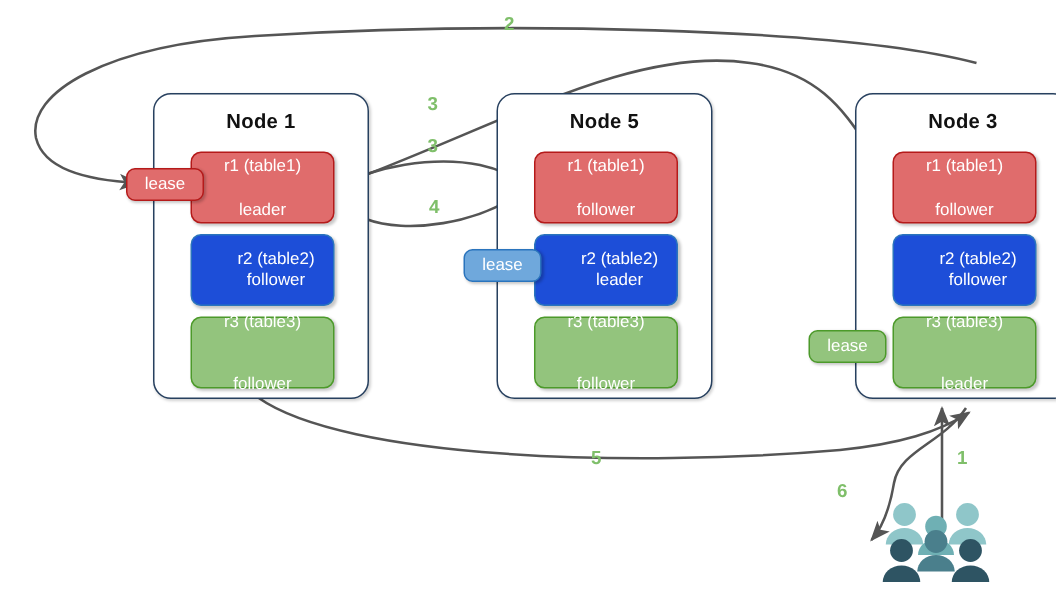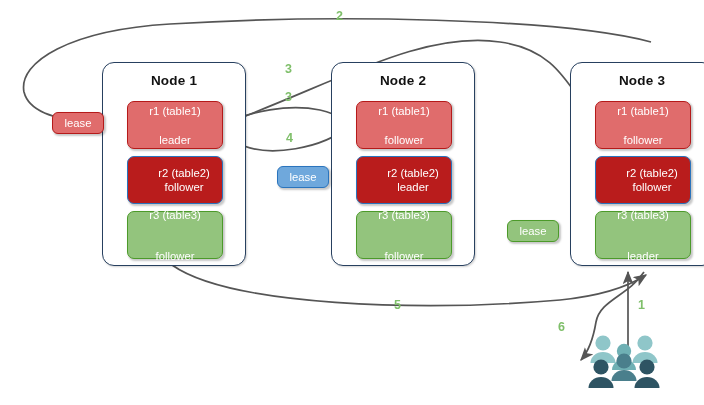--- a/index.html
+++ b/index.html
@@ -56,38 +56,39 @@
     line-height: 14px;
     display: flex;
     flex-direction: column;
     align-items: center;
     justify-content: center;
     text-align: center;
     box-shadow: 1.5px 1.5px 2px rgba(0,0,0,0.22);
   }
   .replica .l1, .replica .l2 { display: block; }
   .rep-red   { background: #e06c6c; border: 1.6px solid #b51a1a; }
-  .rep-blue  { background: #b91c1c; border: 1.6px solid #2a74bd; padding-left: 18px; }
+  .rep-blue  { background: #1d4ed8; border: 1.6px solid #2a74bd; padding-left: 18px; }
   .rep-green { background: #93c47d; border: 1.6px solid #4c9a2a; }
   .r-slot-1 { top: 38px; gap: 15px; }
   .r-slot-2 { top: 93px; }
   .r-slot-3 { top: 148px; gap: 27px; }
 
   .lease {
     position: absolute;
     box-sizing: border-box;
     width: 52px;
     height: 22px;
     border-radius: 6px;
     color: #ffffff;
     font-size: 11.3px;
     display: flex;
     align-items: center;
     justify-content: center;
     box-shadow: 1.2px 1.2px 2px rgba(0,0,0,0.22);
+    margin-left: 32px;
   }
   .lease-red   { background: #e06c6c; border: 1.6px solid #b51a1a; }
   .lease-blue  { background: #6fa8dc; border: 1.6px solid #2a74bd; }
   .lease-green { background: #93c47d; border: 1.6px solid #4c9a2a; }
 
   .step-label {
     position: absolute;
     font-size: 12.5px;
     font-weight: bold;
     color: #7fbf6a;
@@ -138,21 +139,21 @@
       <span class="l1">r2 (table2)</span>
       <span class="l2">follower</span>
     </div>
     <div class="replica rep-green r-slot-3">
       <span class="l1">r3 (table3)</span>
       <span class="l2">follower</span>
     </div>
   </div>
 
   <div class="node-box" style="left:331px; top:62px; width:144px; height:204px;">
-    <div class="node-title">Node 2</div>
+    <div class="node-title">Node 5</div>
     <div class="replica rep-red r-slot-1">
       <span class="l1">r1 (table1)</span>
       <span class="l2">follower</span>
     </div>
     <div class="replica rep-blue r-slot-2">
       <span class="l1">r2 (table2)</span>
       <span class="l2">leader</span>
     </div>
     <div class="replica rep-green r-slot-3">
       <span class="l1">r3 (table3)</span>

